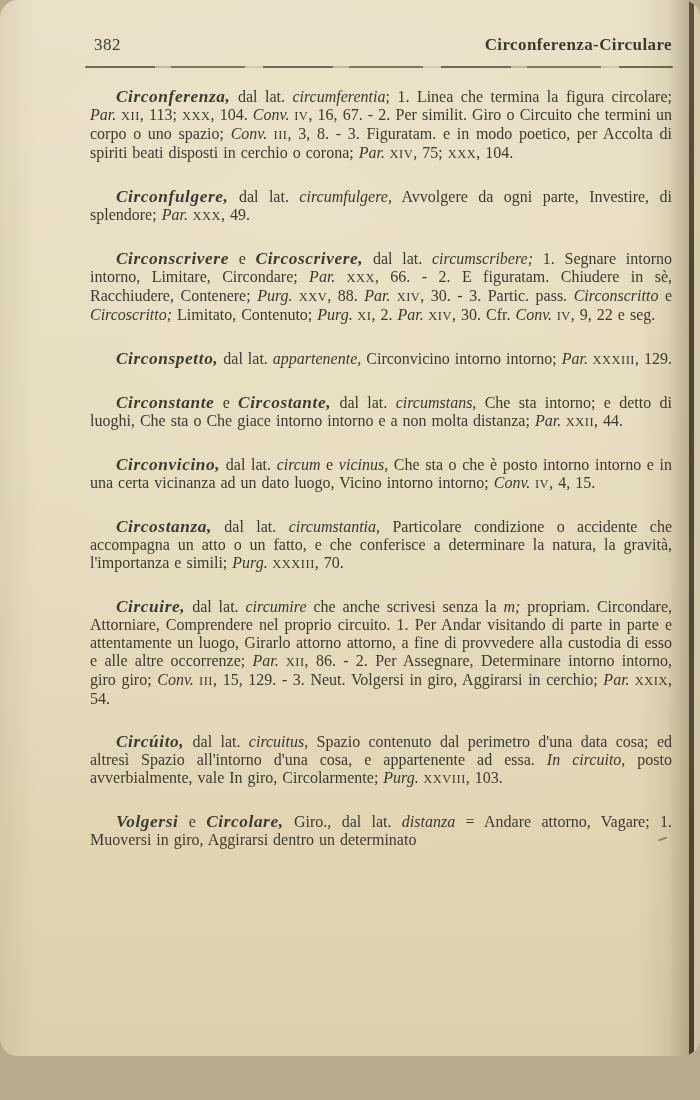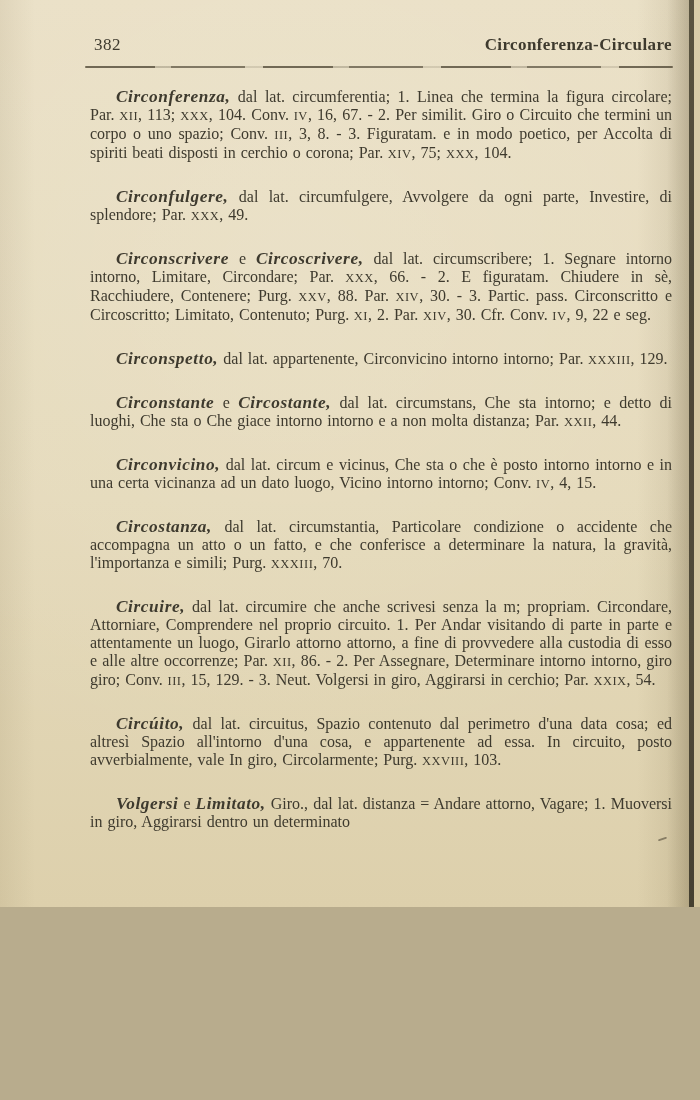--- a/index.html
+++ b/index.html
@@ -3,28 +3,29 @@
 <meta charset="utf-8">
 <style>
   html, body {
     margin: 0;
     padding: 0;
     background: #b8ac8d;
   }
   .page {
     position: relative;
     width: 700px;
-    height: 907px;
+    height: 1056px;
     overflow: hidden;
     font-family: "Liberation Serif", "DejaVu Serif", serif;
     color: var(--ink, #3e3a2e);
     background:
       radial-gradient(130% 95% at 42% 30%, rgba(255,255,255,0.10), rgba(0,0,0,0) 62%),
       linear-gradient(to right, rgba(115,98,62,0.10), rgba(0,0,0,0) 5%, rgba(0,0,0,0) 91%, rgba(110,94,58,0.17) 98.5%),
       linear-gradient(to bottom, #eae0c6 0%, var(--paper, #e5dabb) 55%, #ddd0ac 100%);
+    border-radius: 18px;
   }
 
   
   .header {
     position: absolute;
     top: 35px;
     left: 90px;
     width: 582px;
     height: 24px;
   }
@@ -77,21 +78,21 @@
     word-spacing: 1px;
   }
   .entry:last-child { margin-bottom: 0; }
   .seg-r { }
   .seg-b {
     font-weight: 700;
     font-size: 1.08em;
     letter-spacing: 0.6px;
     font-style: italic;
   }
-  .seg-i { }
+  .seg-i { font-style: italic; }
   .seg-sc {
     font-size: 0.78em;
     letter-spacing: 0.5px;
   }
 
   
   .edge-shadow {
     position: absolute;
     top: 0;
     right: 11px;
@@ -142,21 +143,21 @@
   <main class="content">
       <p class="entry"><span class="seg-b">Circonferenza,</span><span class="seg-r"> dal lat. </span><span class="seg-i">circumferentia</span><span class="seg-r">; 1. Linea che termina la figura circolare; </span><span class="seg-i">Par.</span><span class="seg-sc"> XII</span><span class="seg-r">, 113; </span><span class="seg-sc">XXX</span><span class="seg-r">, 104. </span><span class="seg-i">Conv.</span><span class="seg-sc"> IV</span><span class="seg-r">, 16, 67. - 2. Per similit. Giro o Circuito che termini un corpo o uno spazio; </span><span class="seg-i">Conv.</span><span class="seg-sc"> III</span><span class="seg-r">, 3, 8. - 3. Figuratam. e in modo poetico, per Accolta di spiriti beati disposti in cerchio o corona; </span><span class="seg-i">Par.</span><span class="seg-sc"> XIV</span><span class="seg-r">, 75; </span><span class="seg-sc">XXX</span><span class="seg-r">, 104.</span></p>
       <p class="entry"><span class="seg-b">Circonfulgere,</span><span class="seg-r"> dal lat. </span><span class="seg-i">circumfulgere,</span><span class="seg-r"> Avvolgere da ogni parte, Investire, di splendore; </span><span class="seg-i">Par.</span><span class="seg-sc"> XXX</span><span class="seg-r">, 49.</span></p>
       <p class="entry"><span class="seg-b">Circonscrivere</span><span class="seg-r"> e </span><span class="seg-b">Circoscrivere,</span><span class="seg-r"> dal lat. </span><span class="seg-i">circumscribere;</span><span class="seg-r"> 1. Segnare intorno intorno, Limitare, Circondare; </span><span class="seg-i">Par.</span><span class="seg-sc"> XXX</span><span class="seg-r">, 66. - 2. E figuratam. Chiudere in sè, Racchiudere, Contenere; </span><span class="seg-i">Purg.</span><span class="seg-sc"> XXV</span><span class="seg-r">, 88. </span><span class="seg-i">Par.</span><span class="seg-sc"> XIV</span><span class="seg-r">, 30. - 3. Partic. pass. </span><span class="seg-i">Circonscritto</span><span class="seg-r"> e </span><span class="seg-i">Circoscritto;</span><span class="seg-r"> Limitato, Contenuto; </span><span class="seg-i">Purg.</span><span class="seg-sc"> XI</span><span class="seg-r">, 2. </span><span class="seg-i">Par.</span><span class="seg-sc"> XIV</span><span class="seg-r">, 30. Cfr. </span><span class="seg-i">Conv.</span><span class="seg-sc"> IV</span><span class="seg-r">, 9, 22 e seg.</span></p>
       <p class="entry"><span class="seg-b">Circonspetto,</span><span class="seg-r"> dal lat. </span><span class="seg-i">appartenente,</span><span class="seg-r"> Circonvicino intorno intorno; </span><span class="seg-i">Par.</span><span class="seg-sc"> XXXIII</span><span class="seg-r">, 129.</span></p>
       <p class="entry"><span class="seg-b">Circonstante</span><span class="seg-r"> e </span><span class="seg-b">Circostante,</span><span class="seg-r"> dal lat. </span><span class="seg-i">circumstans,</span><span class="seg-r"> Che sta intorno; e detto di luoghi, Che sta o Che giace intorno intorno e a non molta distanza; </span><span class="seg-i">Par.</span><span class="seg-sc"> XXII</span><span class="seg-r">, 44.</span></p>
       <p class="entry"><span class="seg-b">Circonvicino,</span><span class="seg-r"> dal lat. </span><span class="seg-i">circum</span><span class="seg-r"> e </span><span class="seg-i">vicinus,</span><span class="seg-r"> Che sta o che è posto intorno intorno e in una certa vicinanza ad un dato luogo, Vicino intorno intorno; </span><span class="seg-i">Conv.</span><span class="seg-sc"> IV</span><span class="seg-r">, 4, 15.</span></p>
       <p class="entry"><span class="seg-b">Circostanza,</span><span class="seg-r"> dal lat. </span><span class="seg-i">circumstantia,</span><span class="seg-r"> Particolare condizione o accidente che accompagna un atto o un fatto, e che conferisce a determinare la natura, la gravità, l'importanza e simili; </span><span class="seg-i">Purg.</span><span class="seg-sc"> XXXIII</span><span class="seg-r">, 70.</span></p>
       <p class="entry"><span class="seg-b">Circuire,</span><span class="seg-r"> dal lat. </span><span class="seg-i">circumire</span><span class="seg-r"> che anche scrivesi senza la </span><span class="seg-i">m;</span><span class="seg-r"> propriam. Circondare, Attorniare, Comprendere nel proprio circuito. 1. Per Andar visitando di parte in parte e attentamente un luogo, Girarlo attorno attorno, a fine di provvedere alla custodia di esso e alle altre occorrenze; </span><span class="seg-i">Par.</span><span class="seg-sc"> XII</span><span class="seg-r">, 86. - 2. Per Assegnare, Determinare intorno intorno, giro giro; </span><span class="seg-i">Conv.</span><span class="seg-sc"> III</span><span class="seg-r">, 15, 129. - 3. Neut. Volgersi in giro, Aggirarsi in cerchio; </span><span class="seg-i">Par.</span><span class="seg-sc"> XXIX</span><span class="seg-r">, 54.</span></p>
       <p class="entry"><span class="seg-b">Circúito,</span><span class="seg-r"> dal lat. </span><span class="seg-i">circuitus,</span><span class="seg-r"> Spazio contenuto dal perimetro d'una data cosa; ed altresì Spazio all'intorno d'una cosa, e appartenente ad essa. </span><span class="seg-i">In circuito,</span><span class="seg-r"> posto avverbialmente, vale In giro, Circolarmente; </span><span class="seg-i">Purg.</span><span class="seg-sc"> XXVIII</span><span class="seg-r">, 103.</span></p>
-      <p class="entry"><span class="seg-b">Volgersi</span><span class="seg-r"> e </span><span class="seg-b">Limitato,</span><span class="seg-r"> Giro., dal lat. </span><span class="seg-i">distanza</span><span class="seg-r"> = Andare attorno, Vagare; 1. Muoversi in giro, Aggirarsi dentro un determinato</span></p>
+      <p class="entry"><span class="seg-b">Volgersi</span><span class="seg-r"> e </span><span class="seg-b">Circolare,</span><span class="seg-r"> Giro., dal lat. </span><span class="seg-i">distanza</span><span class="seg-r"> = Andare attorno, Vagare; 1. Muoversi in giro, Aggirarsi dentro un determinato</span></p>
     </main>
 
   <div class="pencil-mark"></div>
   <div class="edge-shadow"></div>
   <div class="binding-line"></div>
   <div class="edge-paper"></div>
 
 </div>
 
 </body></html>

